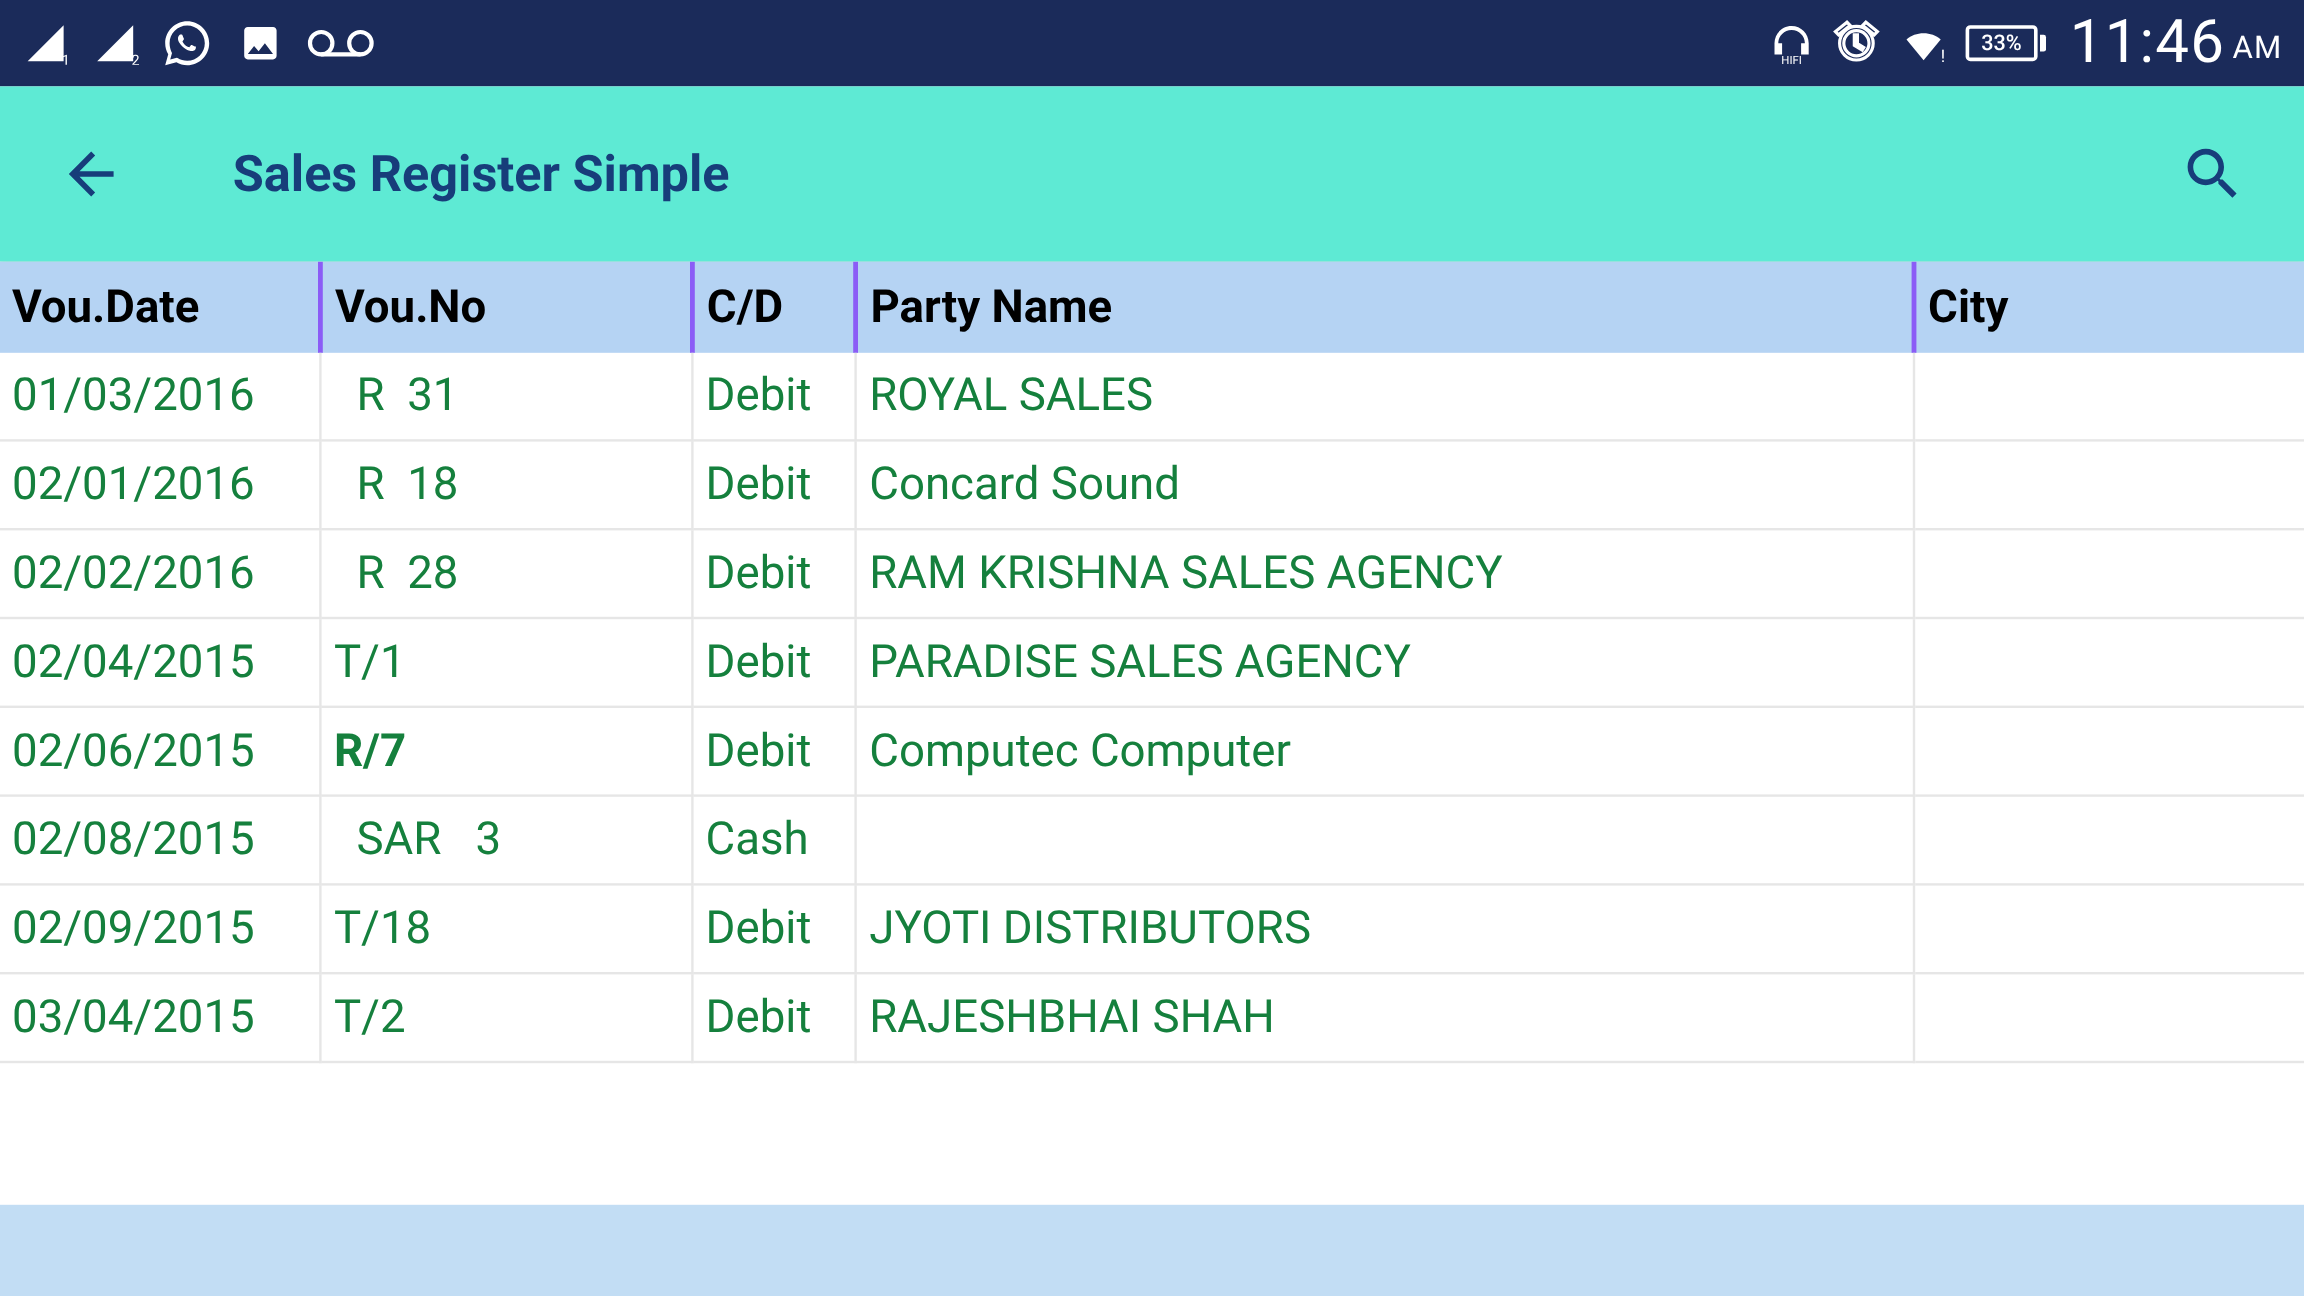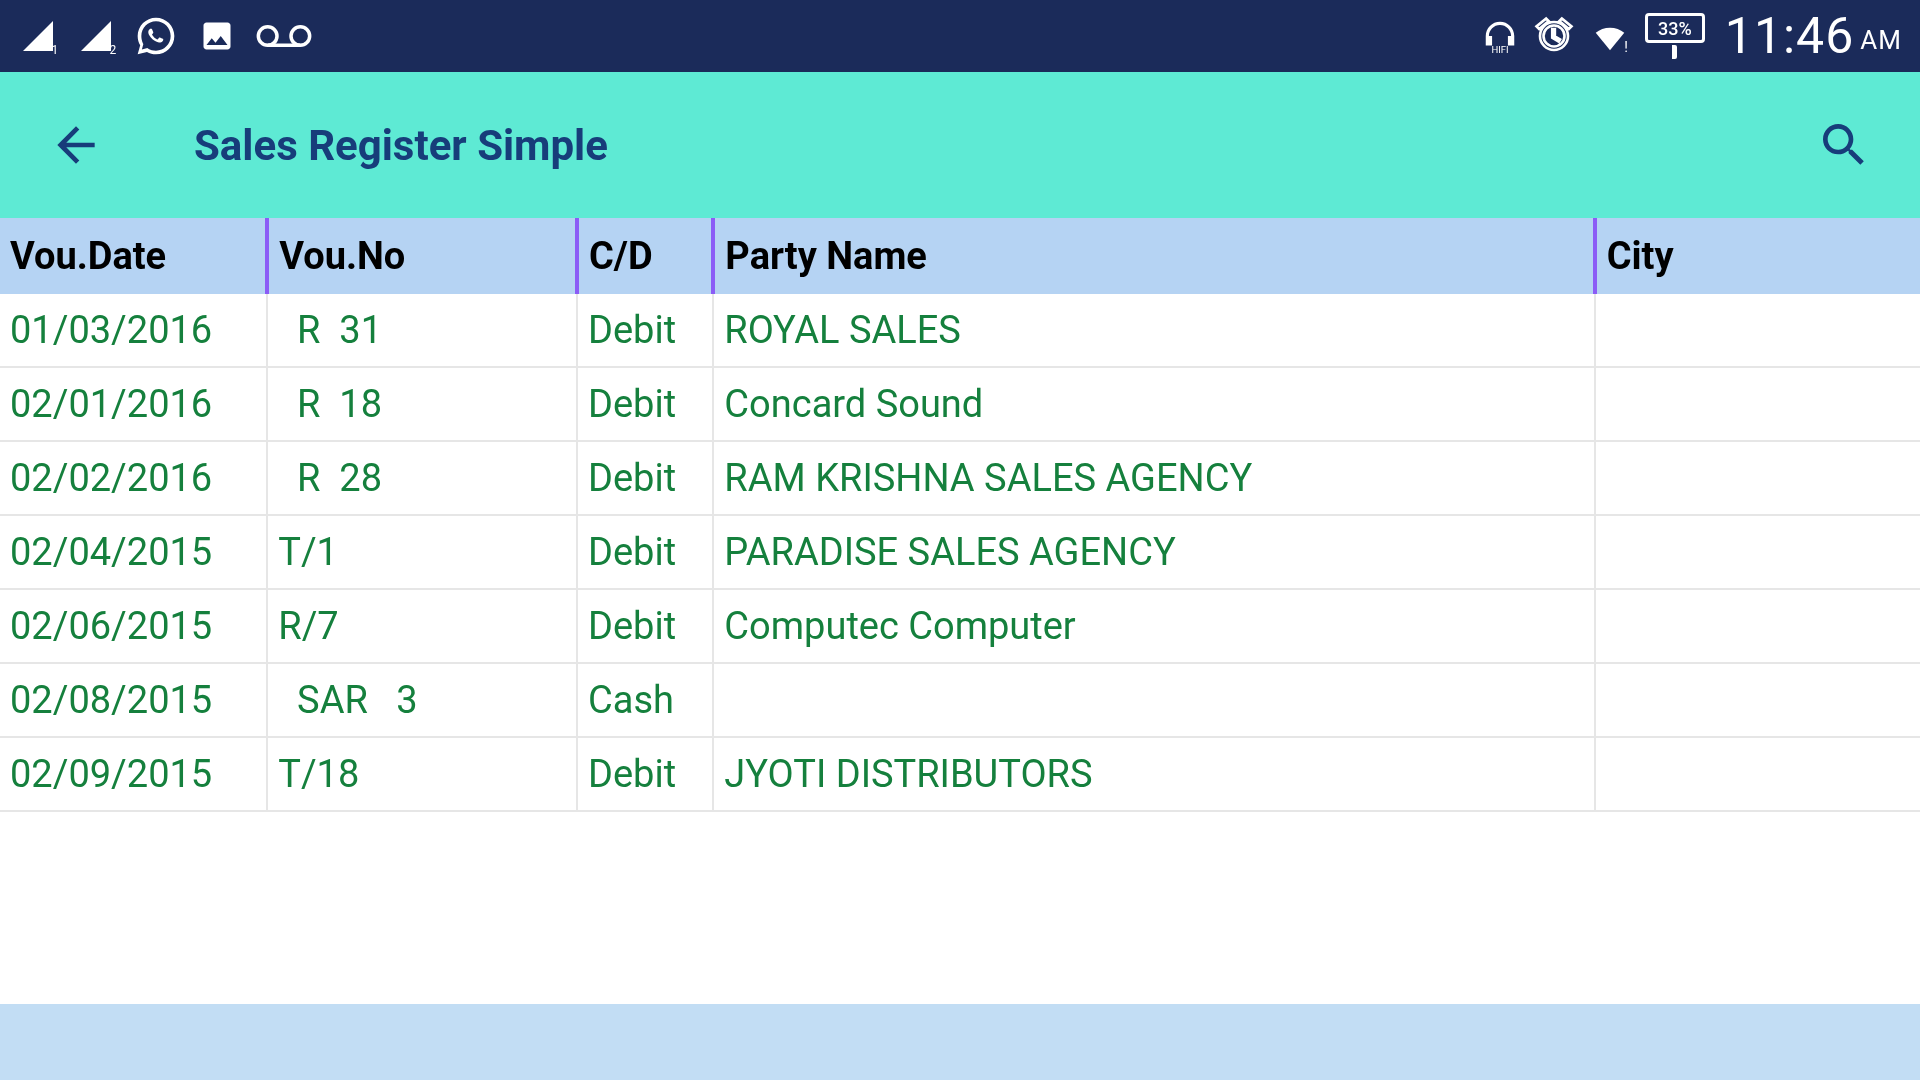--- a/index.html
+++ b/index.html
@@ -49,21 +49,20 @@
     .clock-ampm {
       font-size: 26px;
       margin-left: 2px;
       align-self: center;
       margin-top: 8px;
     }
     .battery-wrap {
       display: flex;
       align-items: center;
       gap: 2px;
-      flex-direction: column;
     }
     .battery-rect {
       width: 60px;
       height: 30px;
       border: 3px solid #fff;
       border-radius: 4px;
       position: relative;
       display: flex;
       align-items: center;
       justify-content: center;
@@ -269,35 +268,42 @@
         </tr>
         <tr>
           <td style="white-space: pre;">02/04/2015</td>
           <td style="white-space: pre;">T/1</td>
           <td style="white-space: pre;">Debit</td>
           <td style="white-space: pre;">PARADISE SALES AGENCY</td>
           <td style="white-space: pre;"></td>
         </tr>
         <tr>
           <td style="white-space: pre;">02/06/2015</td>
-          <td style="white-space: pre;">R/7</td>
+          <td style="white-space: pre; font-weight: bold;">R/7</td>
           <td style="white-space: pre;">Debit</td>
           <td style="white-space: pre;">Computec Computer</td>
           <td style="white-space: pre;"></td>
         </tr>
         <tr>
           <td style="white-space: pre;">02/08/2015</td>
           <td style="white-space: pre;">  SAR   3</td>
           <td style="white-space: pre;">Cash</td>
           <td style="white-space: pre;"></td>
           <td style="white-space: pre;"></td>
         </tr>
         <tr>
           <td style="white-space: pre;">02/09/2015</td>
           <td style="white-space: pre;">T/18</td>
           <td style="white-space: pre;">Debit</td>
           <td style="white-space: pre;">JYOTI DISTRIBUTORS</td>
+          <td style="white-space: pre;"></td>
+        </tr>
+        <tr>
+          <td style="white-space: pre;">03/04/2015</td>
+          <td style="white-space: pre;">T/2</td>
+          <td style="white-space: pre;">Debit</td>
+          <td style="white-space: pre;">RAJESHBHAI SHAH</td>
           <td style="white-space: pre;"></td>
         </tr>
       </tbody>
   </table>
   <div class="footer-bar"></div>
 </div>
 
 </body></html>

